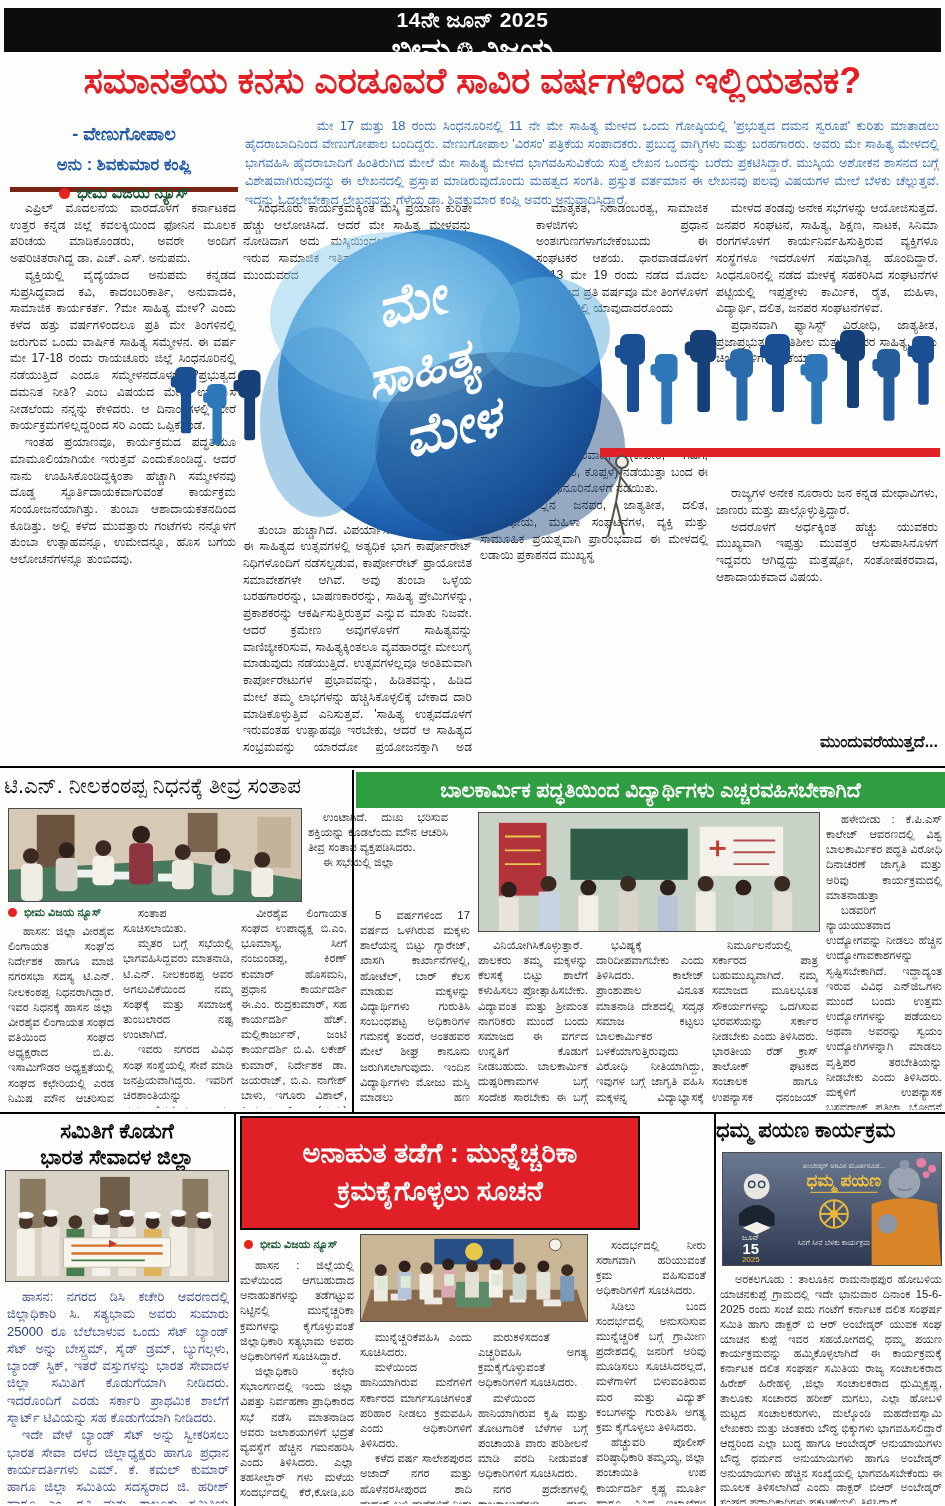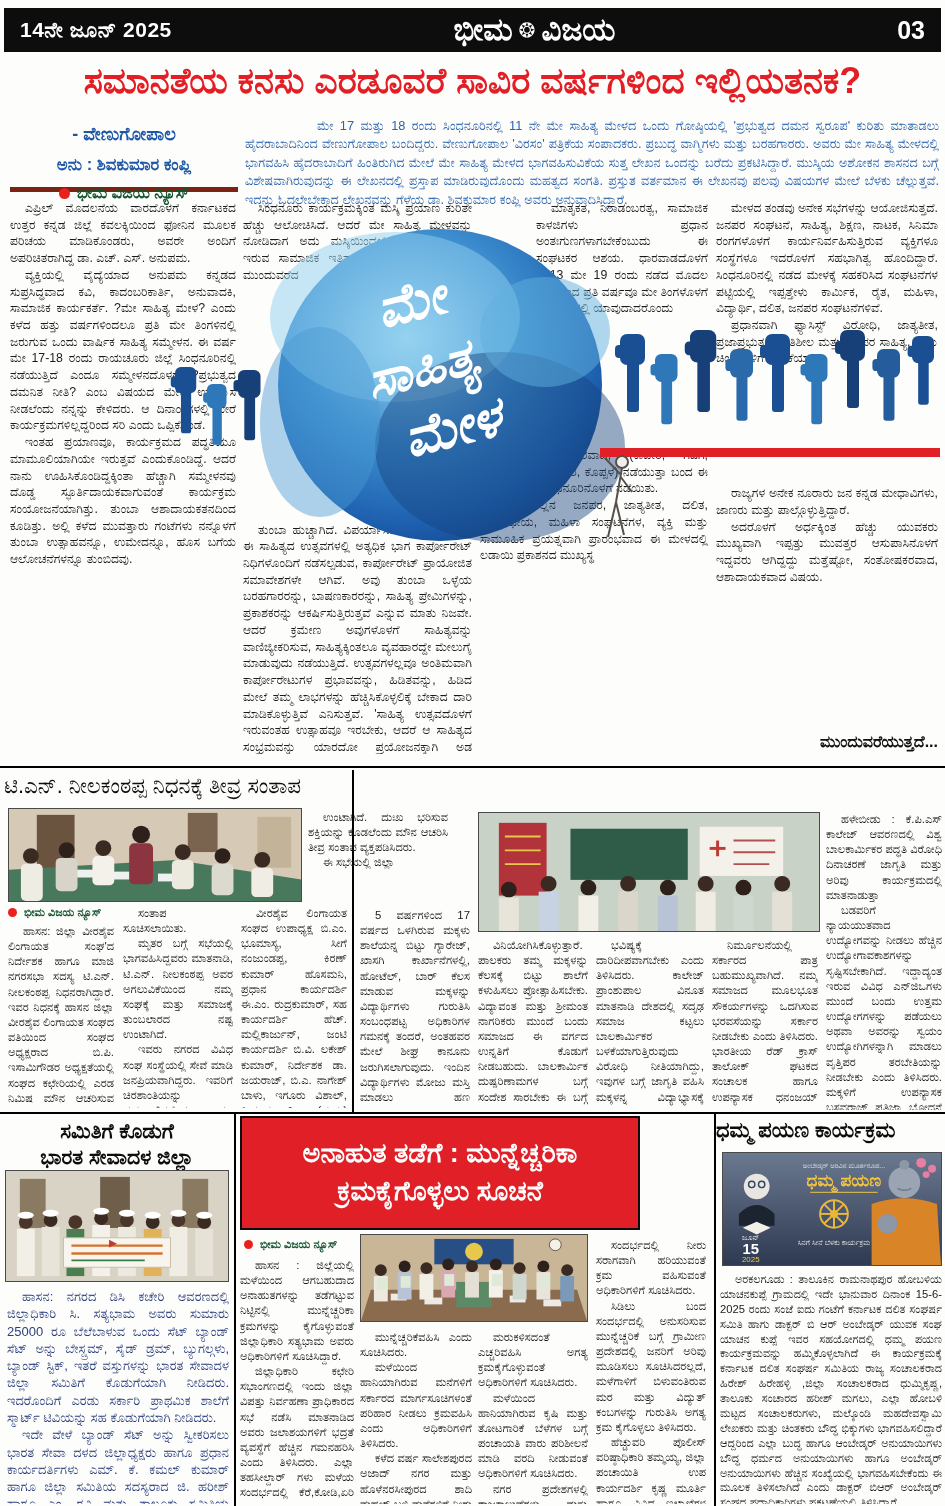--- a/index.html
+++ b/index.html
@@ -1,20 +1,20 @@
 <!DOCTYPE html>
 <html><head>
 <meta charset="utf-8">
 <style>
   html,body{margin:0;padding:0;background:#e8e8e8;}
   #page{position:relative;width:945px;height:1506px;background:#fdfdfb;margin:0 auto;overflow:hidden;
         font-family:"Liberation Sans","DejaVu Sans",sans-serif;color:#141414;}
   .abs{position:absolute;}
   
-  .header-bar{left:4px;top:8px;width:937px;height:44px;background:#0d0d0d;display:flex;align-items:center;justify-content:space-between;padding:0 16px;box-sizing:border-box;}
+  .header-bar{left:4px;top:8px;width:937px;height:44px;background:#0d0d0d;display:flex;align-items:center;justify-content:space-between;padding:0 16px;box-sizing:border-box;flex-direction:column;}
   .hdr-date{color:#fff;font-size:21px;font-weight:bold;letter-spacing:.5px;}
   .masthead{color:#fff;font-size:31px;font-weight:bold;display:flex;align-items:center;gap:6px;}
   .sun{font-size:20px;line-height:1;color:#fff;}
   .hdr-page{color:#fff;font-size:25px;font-weight:bold;}
   
   .main-headline{left:6px;top:60px;width:933px;text-align:center;color:#e31e25;font-size:36px;font-weight:bold;white-space:nowrap;}
   .byline-box{left:10px;top:124px;width:228px;text-align:center;}
   .byline{color:#1d58a7;font-size:18px;font-weight:bold;margin:0 0 10px 0;}
   .translator{color:#1d58a7;font-size:16.5px;font-weight:bold;margin:8px;}
   .maroon-rule{height:4px;background:#7c2414;margin-top:13px;border-bottom:1px solid #7c2414;}
@@ -205,20 +205,21 @@
     </div>
   <div class="smallcol" style="left:123px;top:906px;width:110px;height:202px;">
       <p class="bp">ಸಂತಾಪ ಸೂಚಿಸಲಾಯಿತು.</p>
       <p class="bp">ಮೃತರ ಬಗ್ಗೆ ಸಭೆಯಲ್ಲಿ ಭಾಗವಹಿಸಿದ್ದವರು ಮಾತನಾಡಿ, ಟಿ.ಎನ್. ನೀಲಕಂಠಪ್ಪ ಅವರ ಅಗಲುವಿಕೆಯಿಂದ ನಮ್ಮ ಸಂಘಕ್ಕೆ ಮತ್ತು ಸಮಾಜಕ್ಕೆ ತುಂಬಲಾರದ ನಷ್ಟ ಉಂಟಾಗಿದೆ.</p>
       <p class="bp">ಇವರು ನಗರದ ವಿವಿಧ ಸಂಘ ಸಂಸ್ಥೆಯಲ್ಲಿ ಸೇವೆ ಮಾಡಿ ಜನಪ್ರಿಯವಾಗಿದ್ದರು. ಇವರಿಗೆ ಚಿರಶಾಂತಿಯನ್ನು ದಯಪಾಲಿಸಲೆಂದು ಹಾಗೂ ಅವರ ಕುಟುಂಬಕ್ಕೆ ತುಂಬಲಾರದ ನಷ್ಟ</p>
     </div>
   <div class="smallcol" style="left:241px;top:906px;width:106px;height:202px;">
       <p class="bp">ವೀರಶೈವ ಲಿಂಗಾಯತ ಸಂಘದ ಉಪಾಧ್ಯಕ್ಷ ಬಿ.ಎಂ. ಭೂಮಾಸ್ಯ, ಸೀಗೆ ನಂಜುಂಡಪ್ಪ, ಕಿರಣ್ ಕುಮಾರ್ ಹೊಸಮನಿ, ಪ್ರಧಾನ ಕಾರ್ಯದರ್ಶಿ ಈ.ಎಂ. ರುದ್ರಕುಮಾರ್, ಸಹ ಕಾರ್ಯದರ್ಶಿ ಹೆಚ್. ಮಲ್ಲಿಕಾರ್ಜುನ್, ಜಂಟಿ ಕಾರ್ಯದರ್ಶಿ ಬಿ.ವಿ. ಲಕೇಶ್ ಕುಮಾರ್, ನಿರ್ದೇಶಕ ಡಾ. ಜಯರಾಜ್, ಬಿ.ಎ. ನಾಗೇಶ್ ಬಾಳು, ಇಗೂರು ವಿಶಾಲ್, ತೀರ್ಥಪ್ರಸಾದ್ (ಮಧು) ಕಟ್ಟಾಯ ಶಿವಕುಮಾರ್, ಪಡವಳ್ಳಿ, ಮತ್ತಿತರರು ಭಾಗವಹಿಸಿದ್ದರು</p>
     </div>
 
+  <div class="abs green-banner">ಬಾಲಕಾರ್ಮಿಕ ಪದ್ಧತಿಯಿಂದ ವಿದ್ಯಾರ್ಥಿಗಳು ಎಚ್ಚರವಹಿಸಬೇಕಾಗಿದೆ</div>
   <svg class="abs photo" style="left:478px;top:812px;" width="342" height="120" viewBox="0 0 342 120" preserveAspectRatio="none">
     <rect width="342" height="120" fill="#c9d2c7"></rect>
     <rect x="92" y="16" width="118" height="52" fill="#2f5b49"></rect>
     <rect x="20" y="10" width="48" height="74" fill="#b23339"></rect>
     <g stroke="#e8c84a" stroke-width="2">
         <line x1="26" y1="24" x2="62" y2="24"></line>
         <line x1="26" y1="38" x2="62" y2="38"></line>
         <line x1="26" y1="52" x2="62" y2="52"></line>
       </g>
     <rect x="222" y="14" width="84" height="50" fill="#f4f1ea"></rect>

